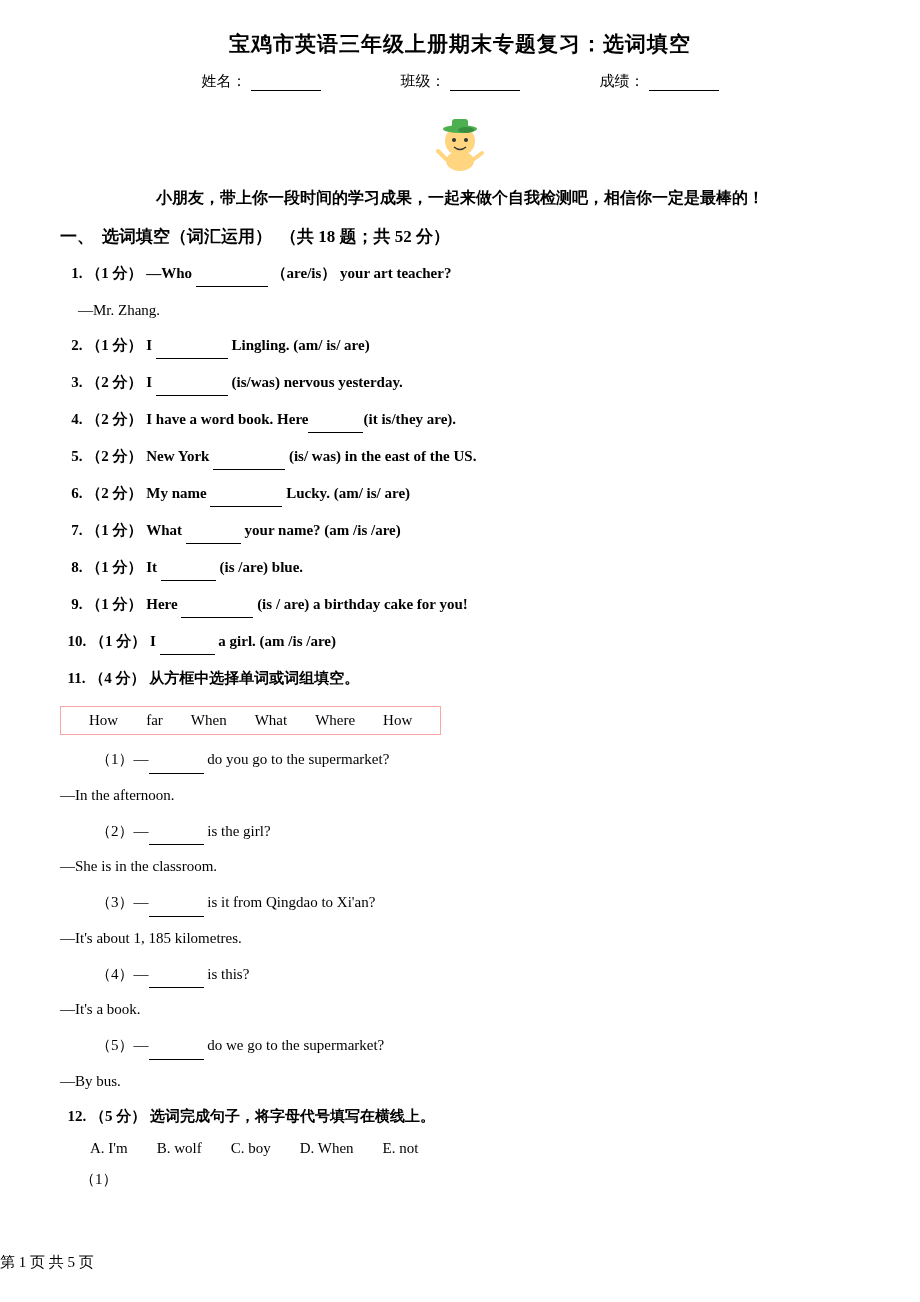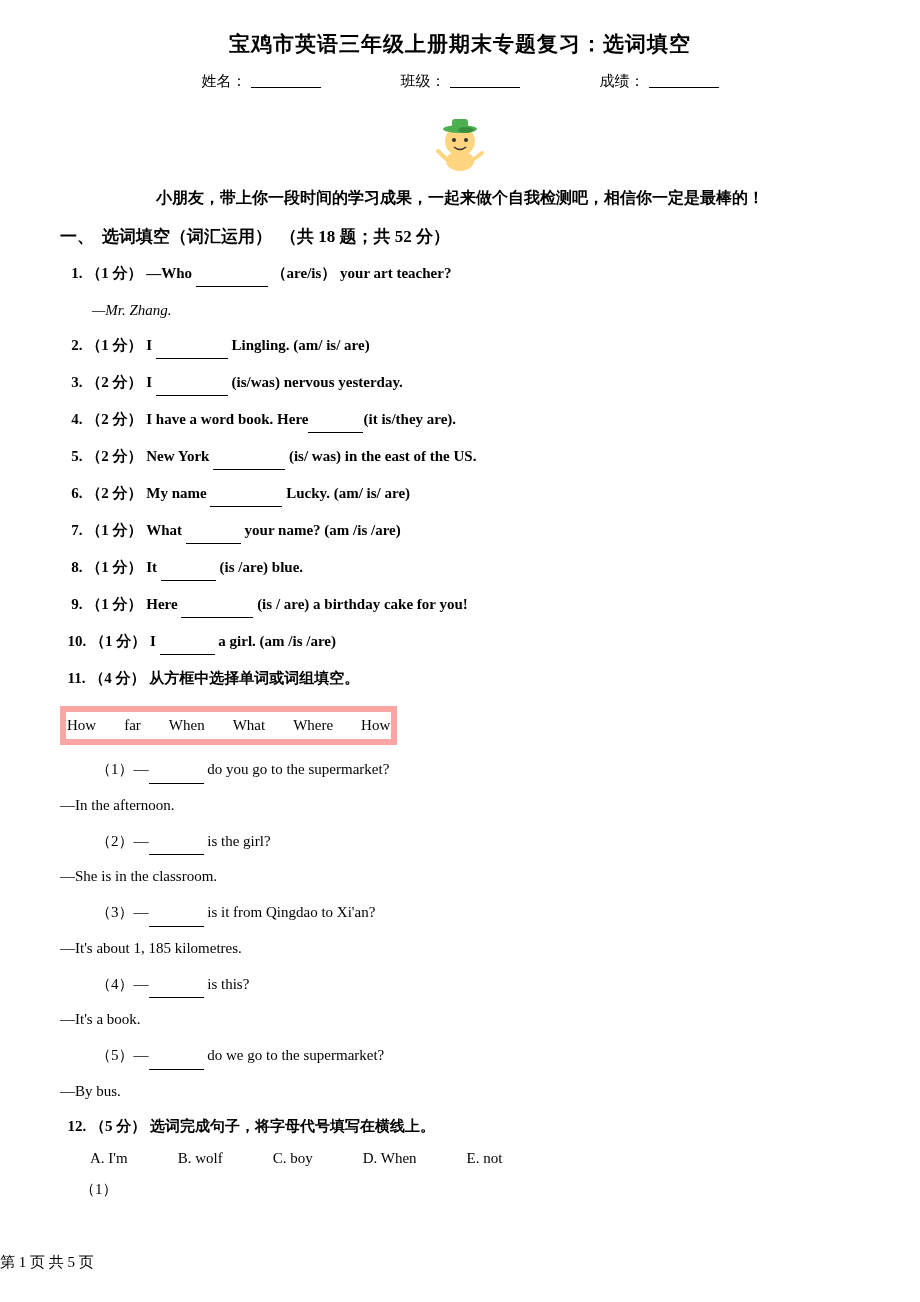--- a/index.html
+++ b/index.html
@@ -26,21 +26,21 @@
     }
     .header-row {
       display: flex;
       justify-content: center;
       gap: 80px;
       margin-bottom: 18px;
       font-size: 15px;
     }
     .header-field {
       display: flex;
-      align-items: flex-start;
+      align-items: flex-end;
       gap: 4px;
     }
     .underline {
       display: inline-block;
       border-bottom: 1px solid #000;
       width: 70px;
       height: 16px;
     }
     .mascot-row {
       display: flex;
@@ -76,30 +76,29 @@
       display: inline-block;
       border-bottom: 1px solid #000;
       width: 72px;
       height: 16px;
       vertical-align: bottom;
     }
     .blank-short {
       width: 55px;
     }
     .answer-line {
-      margin-left: 32px;
+      margin-left: 18px;
       margin-bottom: 8px;
       line-height: 1.8;
-      font-style: italic;
     }
     .word-box {
-      border: 6px solid #fca5a5;
+      border: 1px solid #fca5a5;
       display: inline-flex;
       gap: 28px;
-      padding: 5px 1px;
+      padding: 5px 28px;
       margin-bottom: 10px;
       margin-top: 4px;
       font-size: 15px;
       align-items: center;
     }
     .sub-question {
       margin-left: 36px;
       margin-bottom: 8px;
       line-height: 1.9;
     }
@@ -111,21 +110,21 @@
       text-align: left;
       margin-top: 30px;
       font-size: 15px;
       position: absolute;
       bottom: 30px;
       left: 0;
       right: 0;
     }
     .options-row {
       display: flex;
-      gap: 50px;
+      gap: 29px;
       margin-top: 6px;
       margin-bottom: 8px;
       font-size: 15px;
     }
     .sub-num-item {
       margin-left: 20px;
       line-height: 1.9;
     }
   </style>
 </head>

